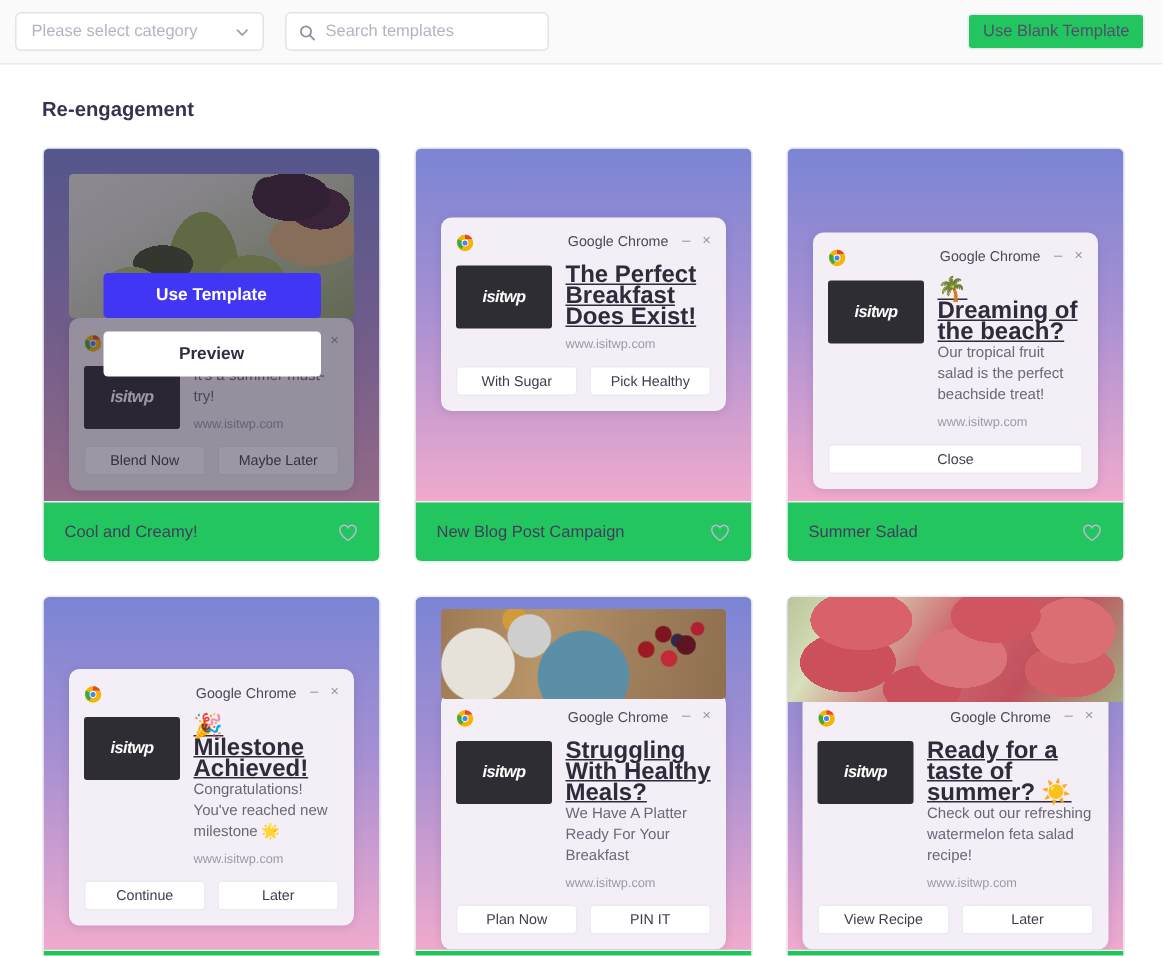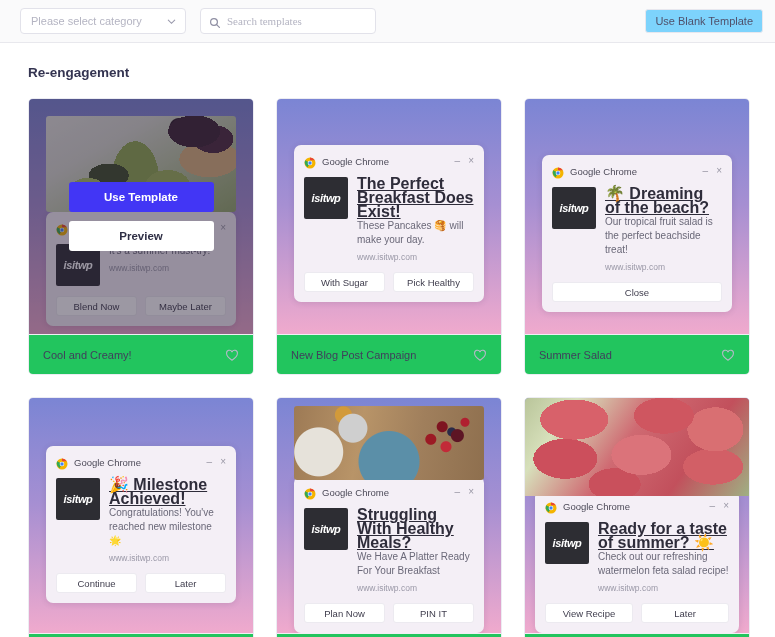--- a/index.html
+++ b/index.html
@@ -10,21 +10,21 @@
     overflow: hidden;
   }
 
   
   .topbar {
     height: 43px;
     background: #fafafb;
     border-bottom: 1px solid #e8e8ed;
     display: flex;
     align-items: center;
-    padding: 0 12px 0 20px;
+    padding: 0 12px 0 10px;
     position: relative;
   }
   .select-wrap {
     width: 166px; height: 26px;
     border: 1px solid #e2e2ea;
     border-radius: 4px;
     background: #ffffff;
     display: flex; align-items: center;
     padding: 0 8px 0 10px;
     position: relative;
@@ -41,29 +41,29 @@
     margin-left: 14px;
     border: 1px solid #e2e2ea;
     border-radius: 4px;
     background: #ffffff;
     display: flex; align-items: center;
     padding: 0 8px;
   }
   .search-ico { width: 12px; height: 12px; flex: none; margin-right: 6px; }
   .search-input {
     border: 0; outline: 0; background: transparent;
-    font-family: Liberation Serif, serif;
+    font-family: Liberation Sans, sans-serif;
     font-size: 11px; color: #55556b; width: 100%;
   }
   .search-input::placeholder { color: #b4b4c2; }
 
   .blank-btn {
     position: absolute; right: 12px; top: 9px;
     height: 24px;
-    background: #7dd3fc;
+    background: #22c55e;
     border: 1px solid #e7e7ee;
     border-radius: 3px;
     padding: 0 9px;
     font-size: 11px; color: #50506a;
     display: flex; align-items: center;
     cursor: pointer;
     white-space: nowrap;
   }
 
   
@@ -160,37 +160,37 @@
   .popup {
     background: #f4eff6;
     border-radius: 7px;
     box-shadow: 0 1px 6px rgba(60,40,80,.14);
     padding: 9px 10px 10px 10px;
     margin: 0 17px;
   }
 
   .pop-head {
     display: flex; align-items: center;
-    height: 14px; margin-bottom: 9px;
+    height: 14px; margin-bottom: 9px; text-align: right;
   }
   .chrome-ico {
     width: 12px; height: 12px; flex: none; margin-right: 6px;
   }
   .pop-title {
     font-size: 9.5px; color: #4c4a58; flex: 1;
   }
   .pop-min, .pop-x {
     font-size: 10px; color: #9a98a6; line-height: 1;
     margin-left: 9px; cursor: pointer; user-select: none;
   }
   .pop-min { letter-spacing: -1px; }
 
   .pop-body { display: flex; }
   .logo {
-    width: 44px; height: 42px; flex: none;
+    width: 64px; height: 42px; flex: none;
     background: #2d2d33;
     border-radius: 2px;
     display: flex; align-items: center; justify-content: center;
     margin-right: 9px;
     font-style: italic; font-weight: bold;
     font-size: 11px; letter-spacing: -.4px; text-align: center;
   }
   .logo .i { color: #ffffff; }
   .logo .w { color: #ffffff; }
   .pop-text { flex: 1; min-width: 0; }
@@ -354,21 +354,20 @@
           <span class="pop-min">–</span>
           <span class="pop-x">×</span>
         </div>
         <div class="pop-body">
           <div class="logo">
             <span class="i">isit</span>
               <span class="w">wp</span>
           </div>
           <div class="pop-text">
             <div class="pop-h">The Perfect Breakfast Does Exist!</div>
-            <div class="pop-p">These Pancakes 🥞 will make your day.</div>
             <div class="pop-url">www.isitwp.com</div>
           </div>
         </div>
         <div class="pop-actions">
           <div class="pop-btn">With Sugar</div>
           <div class="pop-btn">Pick Healthy</div>
         </div>
       </div>
     </div>
     <div class="card-foot">

